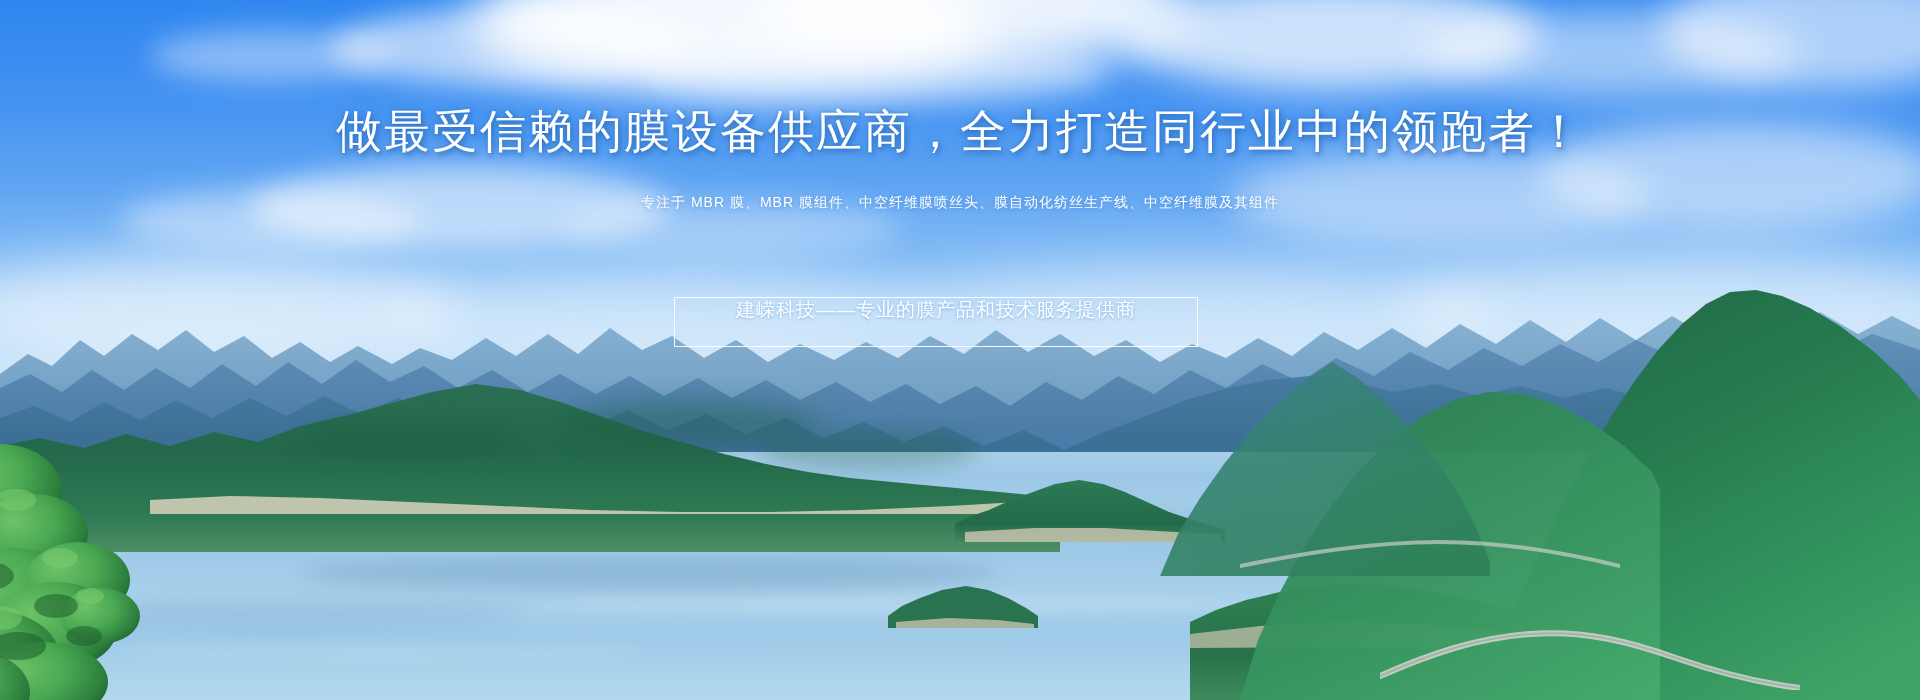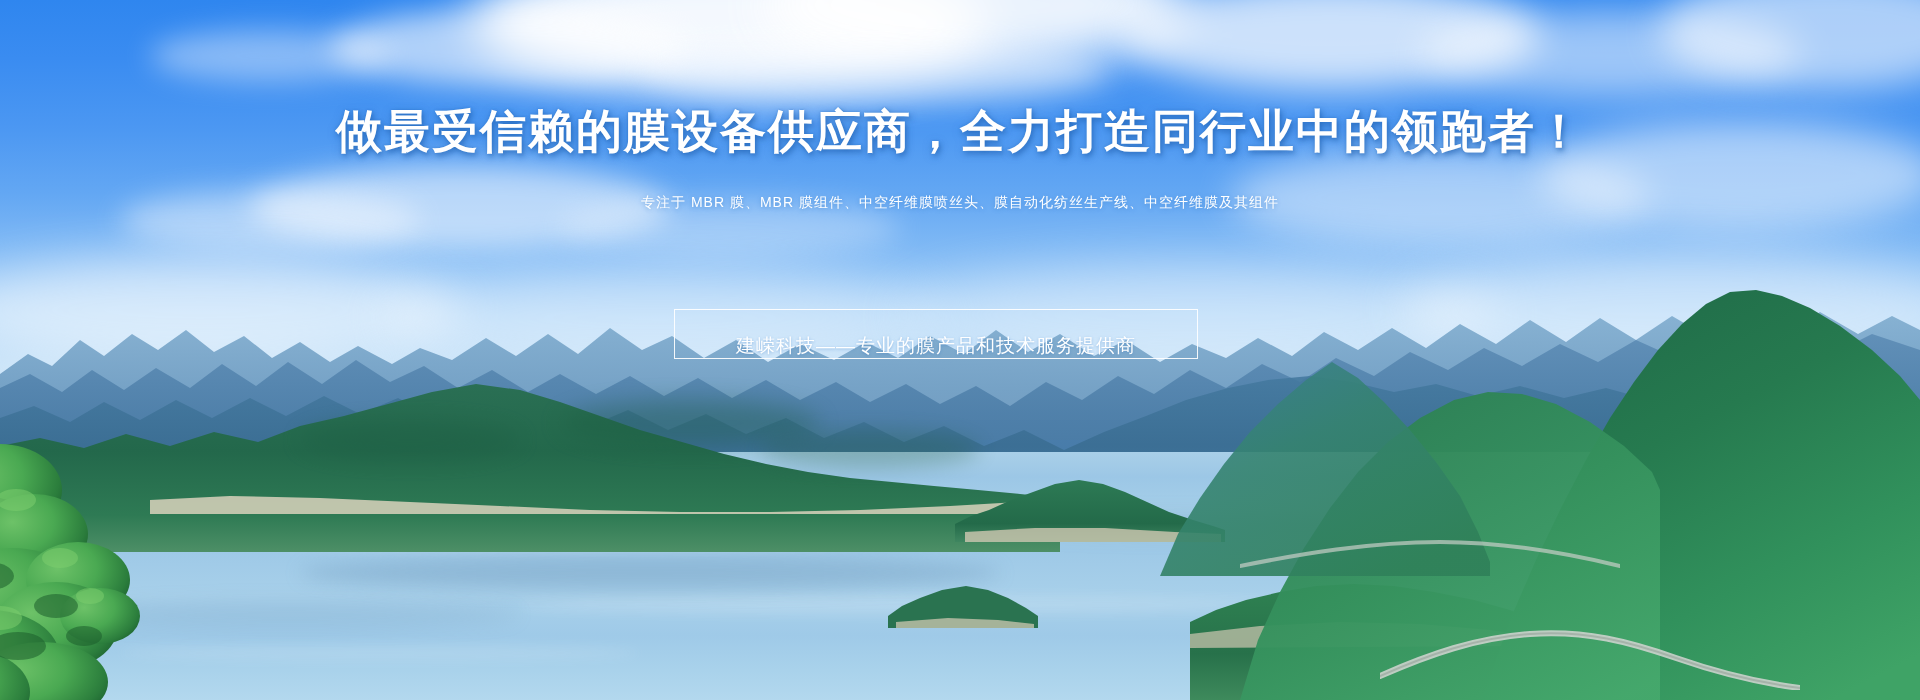--- a/index.html
+++ b/index.html
@@ -50,41 +50,41 @@
   .mass{position:absolute;}
   .mass svg{display:block;}
 
   
   .copy{position:absolute;left:0;top:0;width:1920px;height:700px;pointer-events:none;}
   .copy > *{pointer-events:auto;}
 
   .headline{
     position:absolute;left:0;top:103px;width:1920px;
     text-align:center;
-    font-size:46px;line-height:56px;font-weight:bold;
+    font-size:46px;line-height:56px;font-weight:normal;
     color:#ffffff;letter-spacing:2px;
     text-shadow:
       0 0 2px rgba(40,110,190,0.55),
       2px 3px 5px rgba(25,85,160,0.45),
       0 2px 10px rgba(30,95,175,0.35);
     white-space:nowrap;
   }
   .subtitle{
     position:absolute;left:0;top:187px;width:1920px;
     text-align:center;
     font-size:14px;line-height:30px;font-weight:normal;
     color:#ffffff;letter-spacing:1px;
     text-shadow:0 1px 4px rgba(40,110,190,0.45);
     white-space:nowrap;
   }
   .tagline-box{
     position:absolute;left:674px;top:297px;width:524px;height:50px;
     border:1px solid rgba(255,255,255,0.92);
     box-sizing:border-box;
-    display:flex;align-items:flex-end;justify-content:center;margin-top:12px;
+    display:flex;align-items:flex-start;justify-content:center;
   }
   .tagline-text{
     font-size:19px;line-height:24px;color:#ffffff;letter-spacing:1px;
     text-shadow:0 1px 3px rgba(40,110,190,0.40);
     white-space:nowrap;
   }
 </style>
 </head>
 <body>
 

